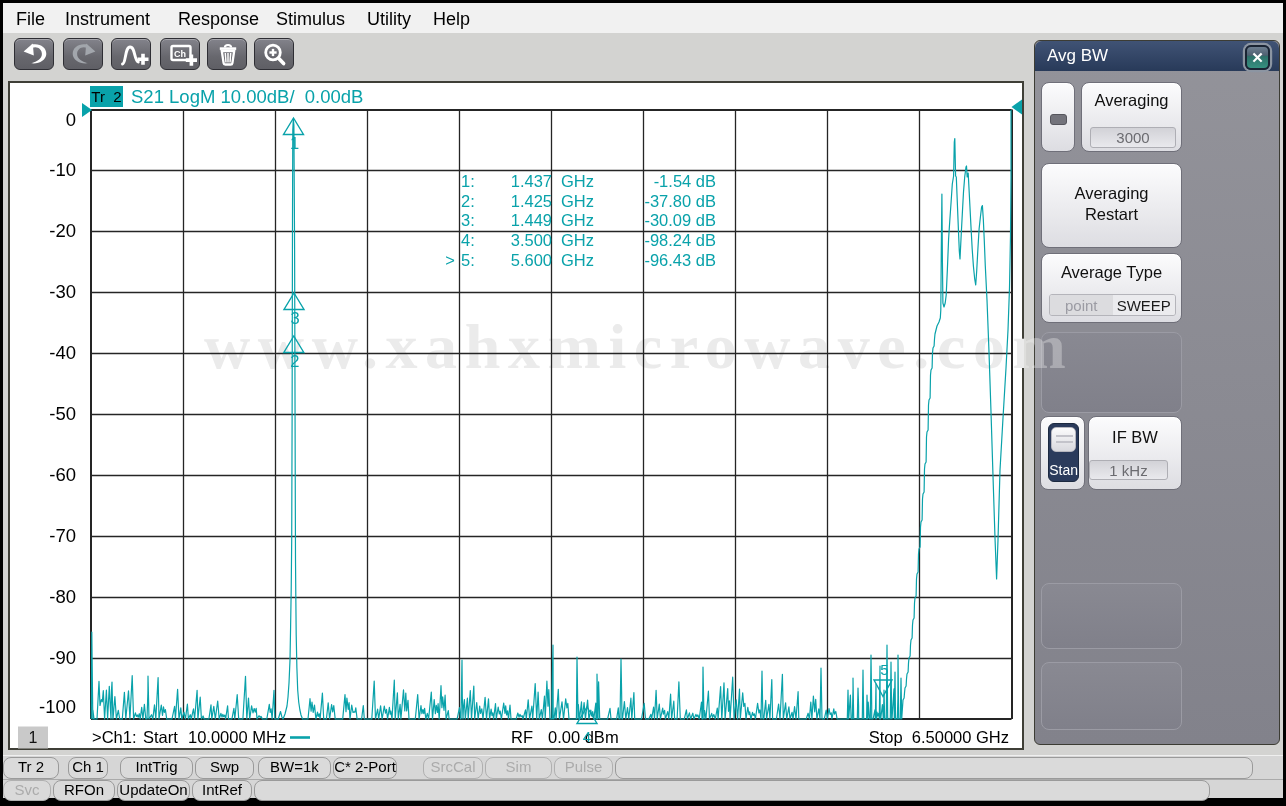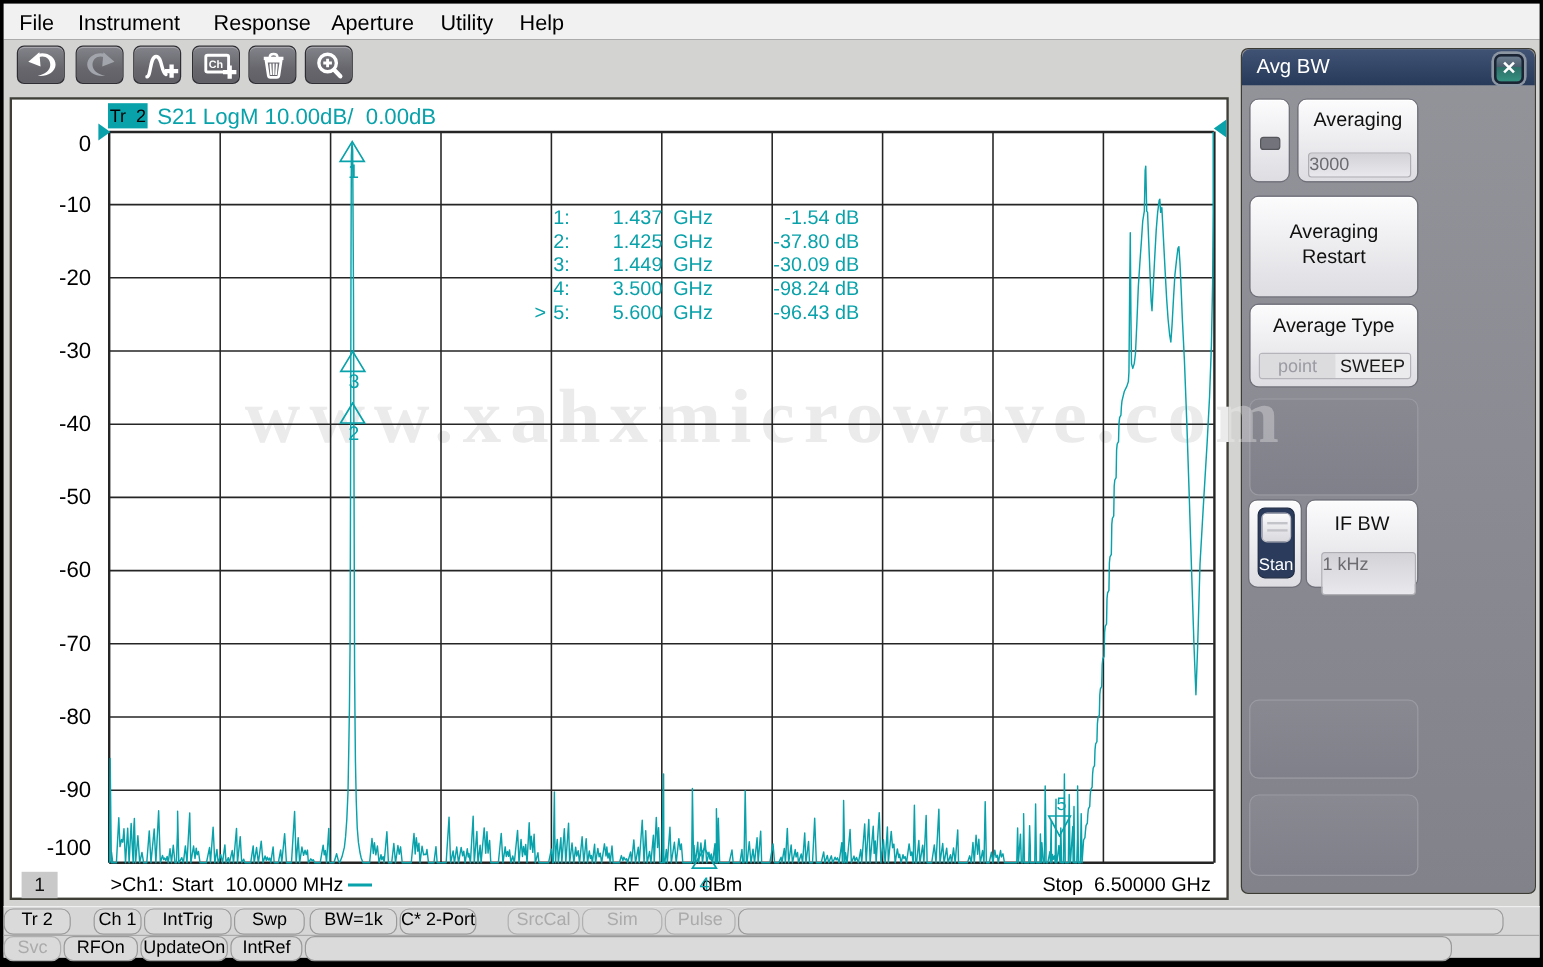--- a/index.html
+++ b/index.html
@@ -44,38 +44,38 @@
 .tab { position:absolute; left:0; width:96px; color:#ececec; font-size:17px;
   text-align:center; line-height:19px; }
 .tline { position:absolute; left:0; width:96px; height:1px; background:#4b4b4f; }
 .btn { position:absolute; background:linear-gradient(#fcfcfd,#dddde2);
   border:1px solid #6f6f79; border-radius:8px; color:#101010;
   box-shadow:inset 0 1px 0 #fff; }
 .btn.dis { background:linear-gradient(#898992,#80808a); border-color:#9b9ba4;
   box-shadow:none; }
 .val { position:absolute; background:linear-gradient(#d2d2d7,#e9e9ed);
   border:1px solid #aeaeb4; border-radius:3px; color:#6b6b70; font-size:15px;
-  text-align:left; }
+  text-align:center; }
 .tgl { position:absolute; border-radius:3px; overflow:hidden; display:flex;
   border:1px solid #b4b4ba; }
 .tgl div { width:50%; font-size:15px; text-align:center; }
 .wm { position:absolute; left:204px; top:310px; width:1000px;
   font-family:"Liberation Serif", serif; font-weight:bold; font-size:64px;
   letter-spacing:7.6px; pointer-events:none; white-space:nowrap; }
 #watermark { z-index:4; color:#ebebeb;
   clip-path:inset(0 calc(100% - 820px) 0 0); }
 #watermark2 { z-index:20; color:rgba(242,242,242,0.34);
   clip-path:inset(0 0 0 820px); }
 </style></head><body>
 <div id="stage">
   <div id="menubar">
     <span class="mitem" style="left:13px">File</span>
     <span class="mitem" style="left:62px">Instrument</span>
     <span class="mitem" style="left:175px">Response</span>
-    <span class="mitem" style="left:273px">Aperture</span>
+    <span class="mitem" style="left:273px">Stimulus</span>
     <span class="mitem" style="left:364px">Utility</span>
     <span class="mitem" style="left:430px">Help</span>
   </div>
   <div id="toolbar">
       <div class="tbtn" style="left:11px"><svg width="40" height="31" viewBox="0 0 40 31">
           <path d="M16.5 5.8 C24 3.8 31.5 8.2 31.3 15 C31.1 21.2 24 25.2 16.3 24.3 C22.3 22.8 26.8 19.8 26.9 15.1 C27 9.9 22 6.8 17.3 8.8 Z" fill="#fff"></path>
           <path d="M17.8 4.6 L8.6 12.4 L18.8 16.4 Z" fill="#fff"></path>
         </svg></div>
       <div class="tbtn" style="left:60px"><svg width="40" height="31" viewBox="0 0 40 31">
           <path d="M23.5 5.8 C16 3.8 8.5 8.2 8.7 15 C8.9 21.2 16 25.2 23.7 24.3 C17.7 22.8 13.2 19.8 13.1 15.1 C13 9.9 18 6.8 22.7 8.8 Z" fill="#a2a6ac"></path>
@@ -188,21 +188,21 @@
 <text x="511" y="742.5" font-size="16.5" fill="#000">RF</text>
 <text x="548" y="742.5" font-size="16.5" fill="#000">0.00 dBm</text>
 <text x="587" y="742" text-anchor="middle" font-size="15" fill="#09a2aa">4</text>
 <text x="1009" y="742.5" text-anchor="end" font-size="16.5" fill="#000">Stop&nbsp;&nbsp;6.50000 GHz</text>
 
 </svg>
   <div id="statusbar">
     <div class="srow" style="top:23px"></div>
   </div>
   <div class="pill" style="left:3px;top:757px;width:56px">Tr 2</div>
-<div class="pill" style="left:78px;top:757px;width:40px">Ch 1</div>
+<div class="pill" style="left:68px;top:757px;width:40px">Ch 1</div>
 <div class="pill" style="left:120px;top:757px;width:73px">IntTrig</div>
 <div class="pill" style="left:195px;top:757px;width:59px">Swp</div>
 <div class="pill" style="left:258px;top:757px;width:73px">BW=1k</div>
 <div class="pill" style="left:333px;top:757px;width:64px">C* 2-Port</div>
 <div class="pill off" style="left:423px;top:757px;width:60px">SrcCal</div>
 <div class="pill off" style="left:485px;top:757px;width:67px">Sim</div>
 <div class="pill off" style="left:554px;top:757px;width:59px">Pulse</div>
 <div class="pill" style="left:615px;top:757px;width:638px"></div>
 <div class="pill off" style="left:3px;top:779.5px;width:48px">Svc</div>
 <div class="pill" style="left:53px;top:779.5px;width:62px">RFOn</div>
@@ -229,24 +229,24 @@
         <div style="background:#ebebee;color:#1a1a1a">SWEEP</div>
       </div>
     </div>
     <div class="btn dis" style="left:6px;top:291px;width:141px;height:81px"></div>
     <div class="btn" style="left:5px;top:375px;width:45px;height:74px">
       <div style="position:absolute;left:7px;top:6px;width:31px;height:59px;border-radius:6px;background:#2b3b5c;border:1px solid #1c2940">
         <div style="position:absolute;left:2px;top:3px;width:25px;height:25px;border-radius:5px;background:linear-gradient(#fbfbfc,#d9d9de);border:1px solid #b7b7bf">
           <div style="position:absolute;left:4px;top:7px;width:17px;height:2px;background:#c3c3ca"></div>
           <div style="position:absolute;left:4px;top:13px;width:17px;height:2px;background:#c3c3ca"></div>
         </div>
-        <div style="position:absolute;left:0;top:38px;width:100%;text-align:left;font-size:14px;color:#fff">Stan</div>
+        <div style="position:absolute;left:0;top:38px;width:100%;text-align:right;font-size:14px;color:#fff">Stan</div>
       </div>
     </div>
     <div class="btn" style="left:53px;top:375px;width:94px;height:74px">
       <div style="position:absolute;left:0;top:11px;width:100%;text-align:center;font-size:16.5px">IF BW</div>
-      <div class="val" style="left:12px;top:43px;width:79px;height:36px;line-height:19px">1 kHz</div>
+      <div class="val" style="left:0;top:43px;width:79px;height:20px;line-height:19px">1 kHz</div>
     </div>
     <div class="btn dis" style="left:6px;top:542px;width:141px;height:66px"></div>
     <div class="btn dis" style="left:6px;top:621px;width:141px;height:68px"></div>
   </div>
   <div id="watermark" class="wm">www.xahxmicrowave.com</div>
   <div id="watermark2" class="wm">www.xahxmicrowave.com</div>
 </div>
 </body></html>

